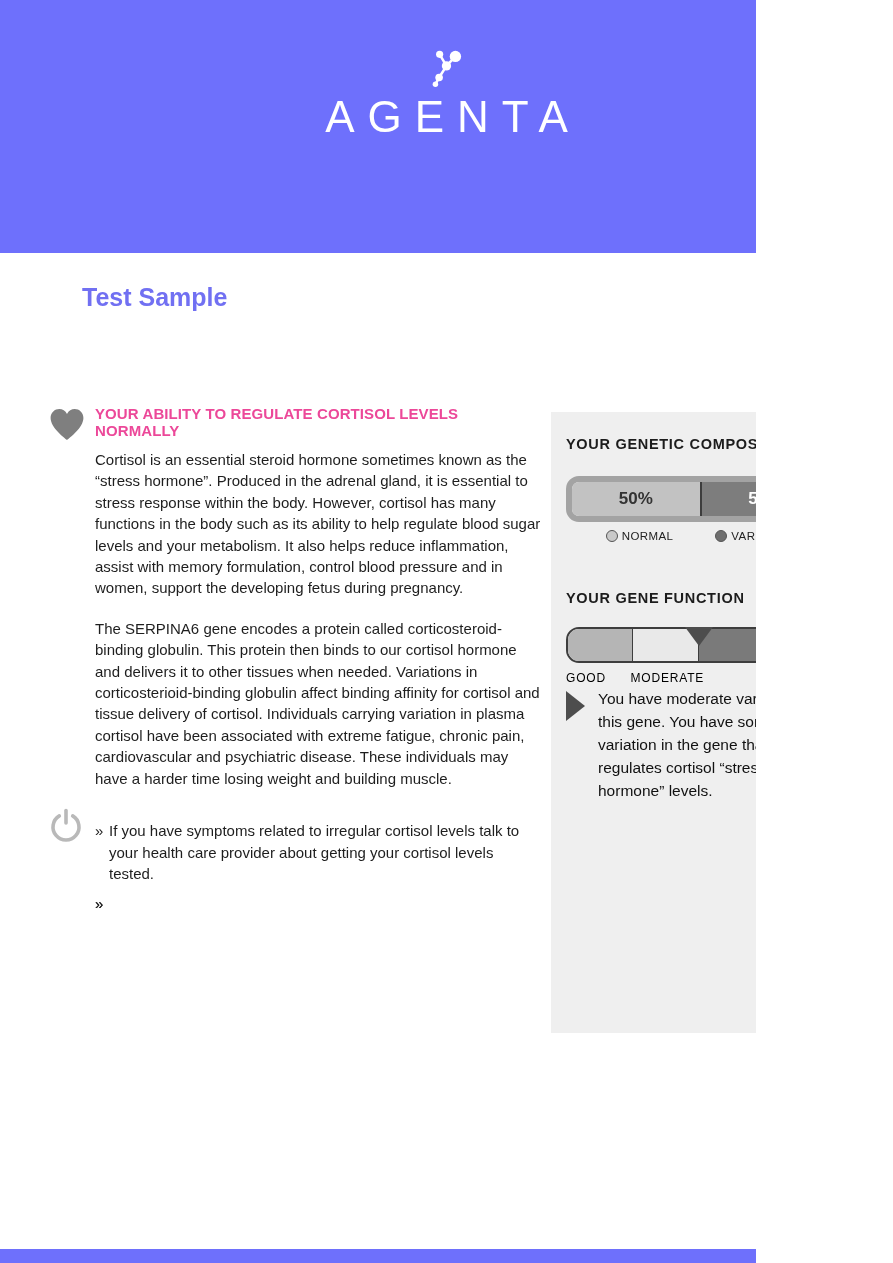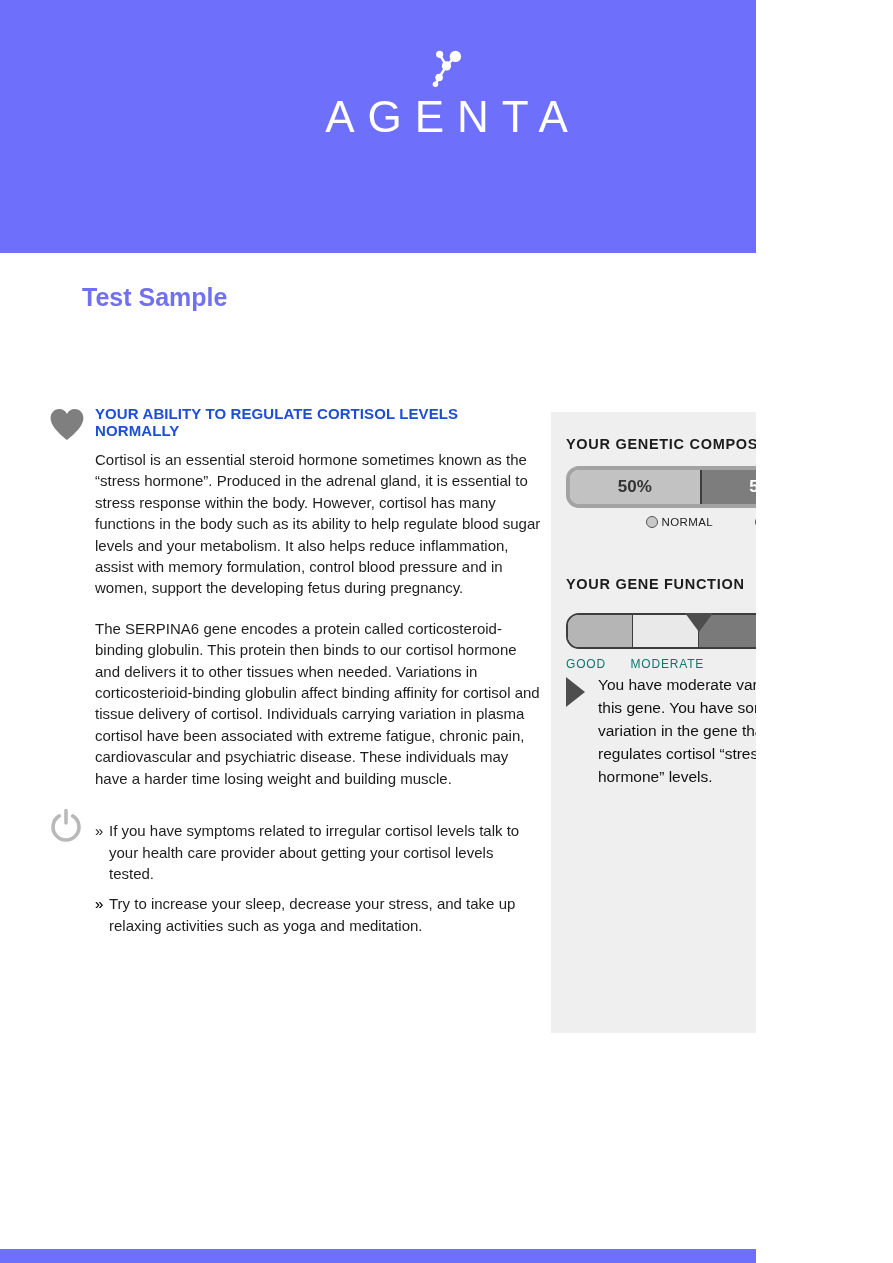--- a/index.html
+++ b/index.html
@@ -17,58 +17,58 @@
 
   
   .page-title{position:absolute;left:82px;top:283px;margin:0;font-size:25px;font-weight:700;
               color:#7170f2;}
 
   
   .left-col{position:absolute;left:48px;top:405px;width:492px;}
   .sec{display:grid;grid-template-columns:47px 1fr;}
   .sec-tips{margin-top:17px;}
   .icon-cell{padding-top:2px;}
-  .text-cell h2{margin:0 0 10px 0;font-size:15px;font-weight:700;color:#1d4ed8;letter-spacing:0.1px;}
+  .text-cell h2{margin:0 0 10px 0;font-size:15px;font-weight:700;color:#ec4899;letter-spacing:0.1px;}
   .text-cell p{margin:0;font-size:15px;line-height:21.4px;color:#1e1e1e;width:447px;}
   .text-cell p + p{margin-top:19px;}
   .tips-list{list-style:none;margin:14px 0 0 0;padding:0;width:447px;}
   .tips-list li{position:relative;padding-left:14px;font-size:15px;line-height:21.4px;margin-bottom:9px;}
   .tips-list .marker{position:absolute;left:0;top:0;}
 
   
   .panel{position:absolute;left:551px;top:412px;width:301px;height:621px;background:#efefef;
          box-sizing:border-box;padding:24px 17px 0 15px;}
   .panel h3{margin:0;font-size:14.5px;font-weight:700;color:#1c1c1c;letter-spacing:0.7px;}
 
-  .comp-bar{display:flex;margin-top:14px;height:34px;border:4px solid #a3a3a3;border-radius:13px;
+  .comp-bar{display:flex;margin-top:24px;height:34px;border:6px solid #a3a3a3;border-radius:13px;
             overflow:hidden;}
   .comp-left,.comp-right{flex:1;display:flex;align-items:center;justify-content:center;
             font-size:17px;font-weight:600;}
   .comp-left{background:#c2c2c2;color:#333333;border-right:2px solid #3d3d3d;}
   .comp-right{background:#7d7d7d;color:#ffffff;}
 
-  .legend{display:flex;justify-content:flex-end;gap:42px;margin-top:8px;}
+  .legend{display:flex;justify-content:center;gap:42px;margin-top:8px;}
   .legend-item{display:flex;align-items:center;gap:4px;font-size:11.5px;letter-spacing:0.4px;
                color:#222222;}
   .dot{width:12px;height:12px;border-radius:50%;border:1.5px solid #555555;box-sizing:border-box;}
   .dot-normal{background:#c9c9c9;}
   .dot-var{background:#6e6e6e;}
 
   .gene-heading{margin-top:48px !important;}
   .gauge-wrap{position:relative;margin-top:20px;}
   .pointer{position:absolute;top:0;left:calc(49.6% - 14px);width:0;height:0;
            border-left:14px solid transparent;border-right:14px solid transparent;
            border-top:19px solid #4d4d4d;}
   .gauge{display:flex;margin-top:21px;height:32px;border:2px solid #3d3d3d;border-radius:13px;
          overflow:hidden;}
   .seg-good{width:24.6%;background:#b5b5b5;border-right:1.5px solid #3d3d3d;box-sizing:border-box;}
   .seg-mod{width:25%;background:#e9e9e9;border-right:1.5px solid #3d3d3d;box-sizing:border-box;}
   .seg-poor{flex:1;background:#7a7a7a;}
   .gauge-labels{position:relative;height:16px;margin-top:8px;font-size:12px;letter-spacing:0.8px;
-                color:#0f766e;font-weight:500;}
+                color:#000000;font-weight:500;}
   .lbl-good{position:absolute;left:0;top:0;}
   .lbl-mod{position:absolute;left:24%;top:0;}
   .lbl-poor{position:absolute;right:0;top:0;}
 
   .result{display:flex;gap:13px;}
   .arrow{width:0;height:0;margin-top:4px;flex:none;
          border-top:15px solid transparent;border-bottom:15px solid transparent;
          border-left:19px solid #4d4d4d;}
   .result p{margin:0;font-size:15.5px;line-height:23px;color:#111111;width:232px;}
 
@@ -129,21 +129,20 @@
         <ul class="tips-list">
           <li>
             <span class="marker">»</span>
             <span>If you have symptoms related to irregular cortisol levels talk to your health care provider about getting your cortisol levels tested.</span>
           </li>
           <li>
             <span class="marker">»</span>
           </li>
           <li>
             <span class="marker">»</span>
-            <span>Try to increase your sleep, decrease your stress, and take up relaxing activities such as yoga and meditation.</span>
           </li>
         </ul>
       </div>
     </section>
 
   </div>
 
   <aside class="panel">
 
     <h3>YOUR GENETIC COMPOSITION %</h3>

